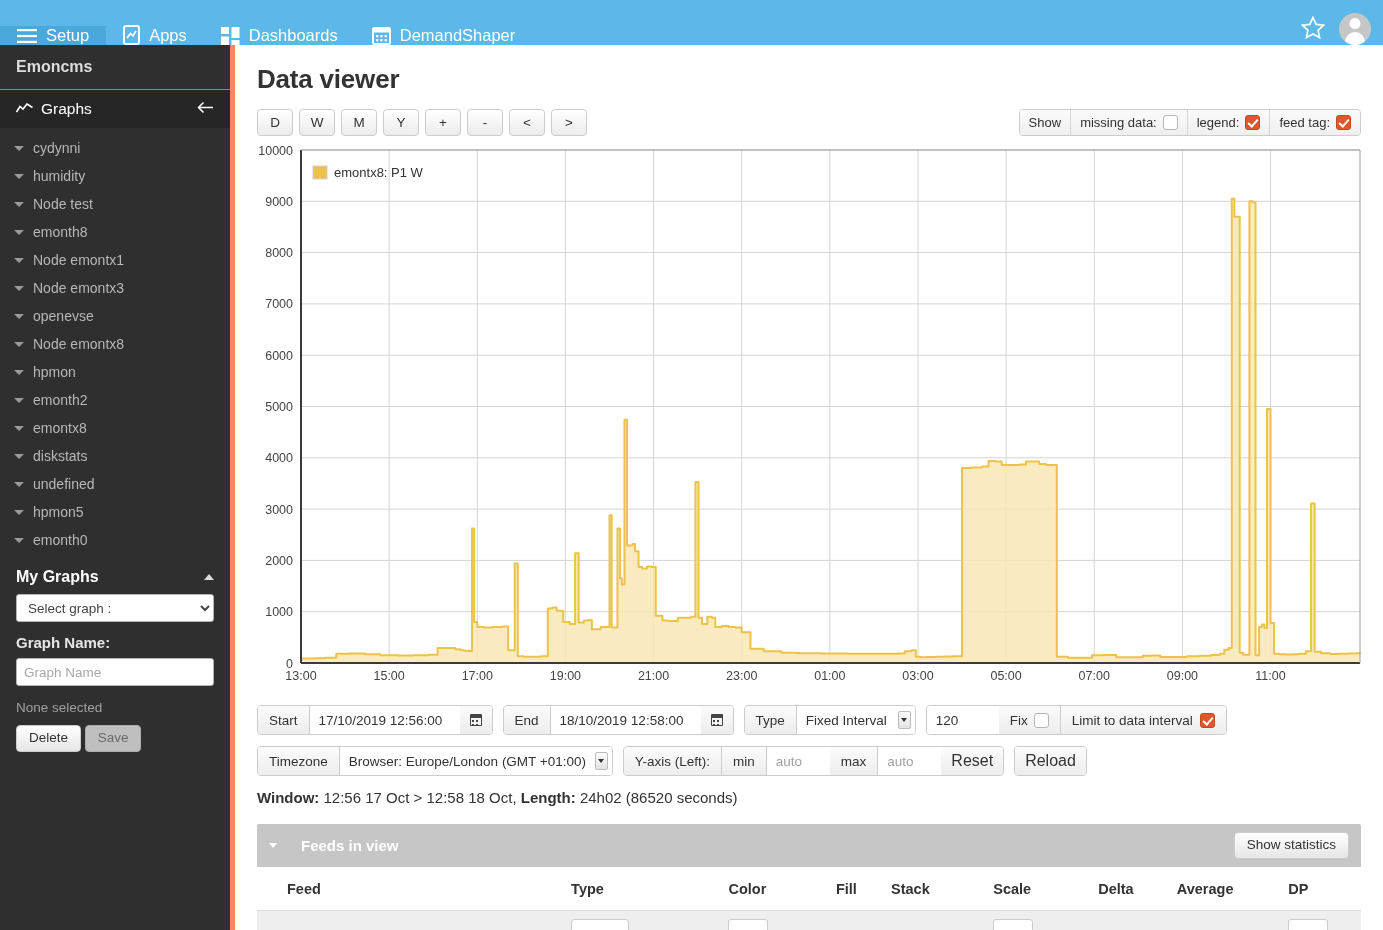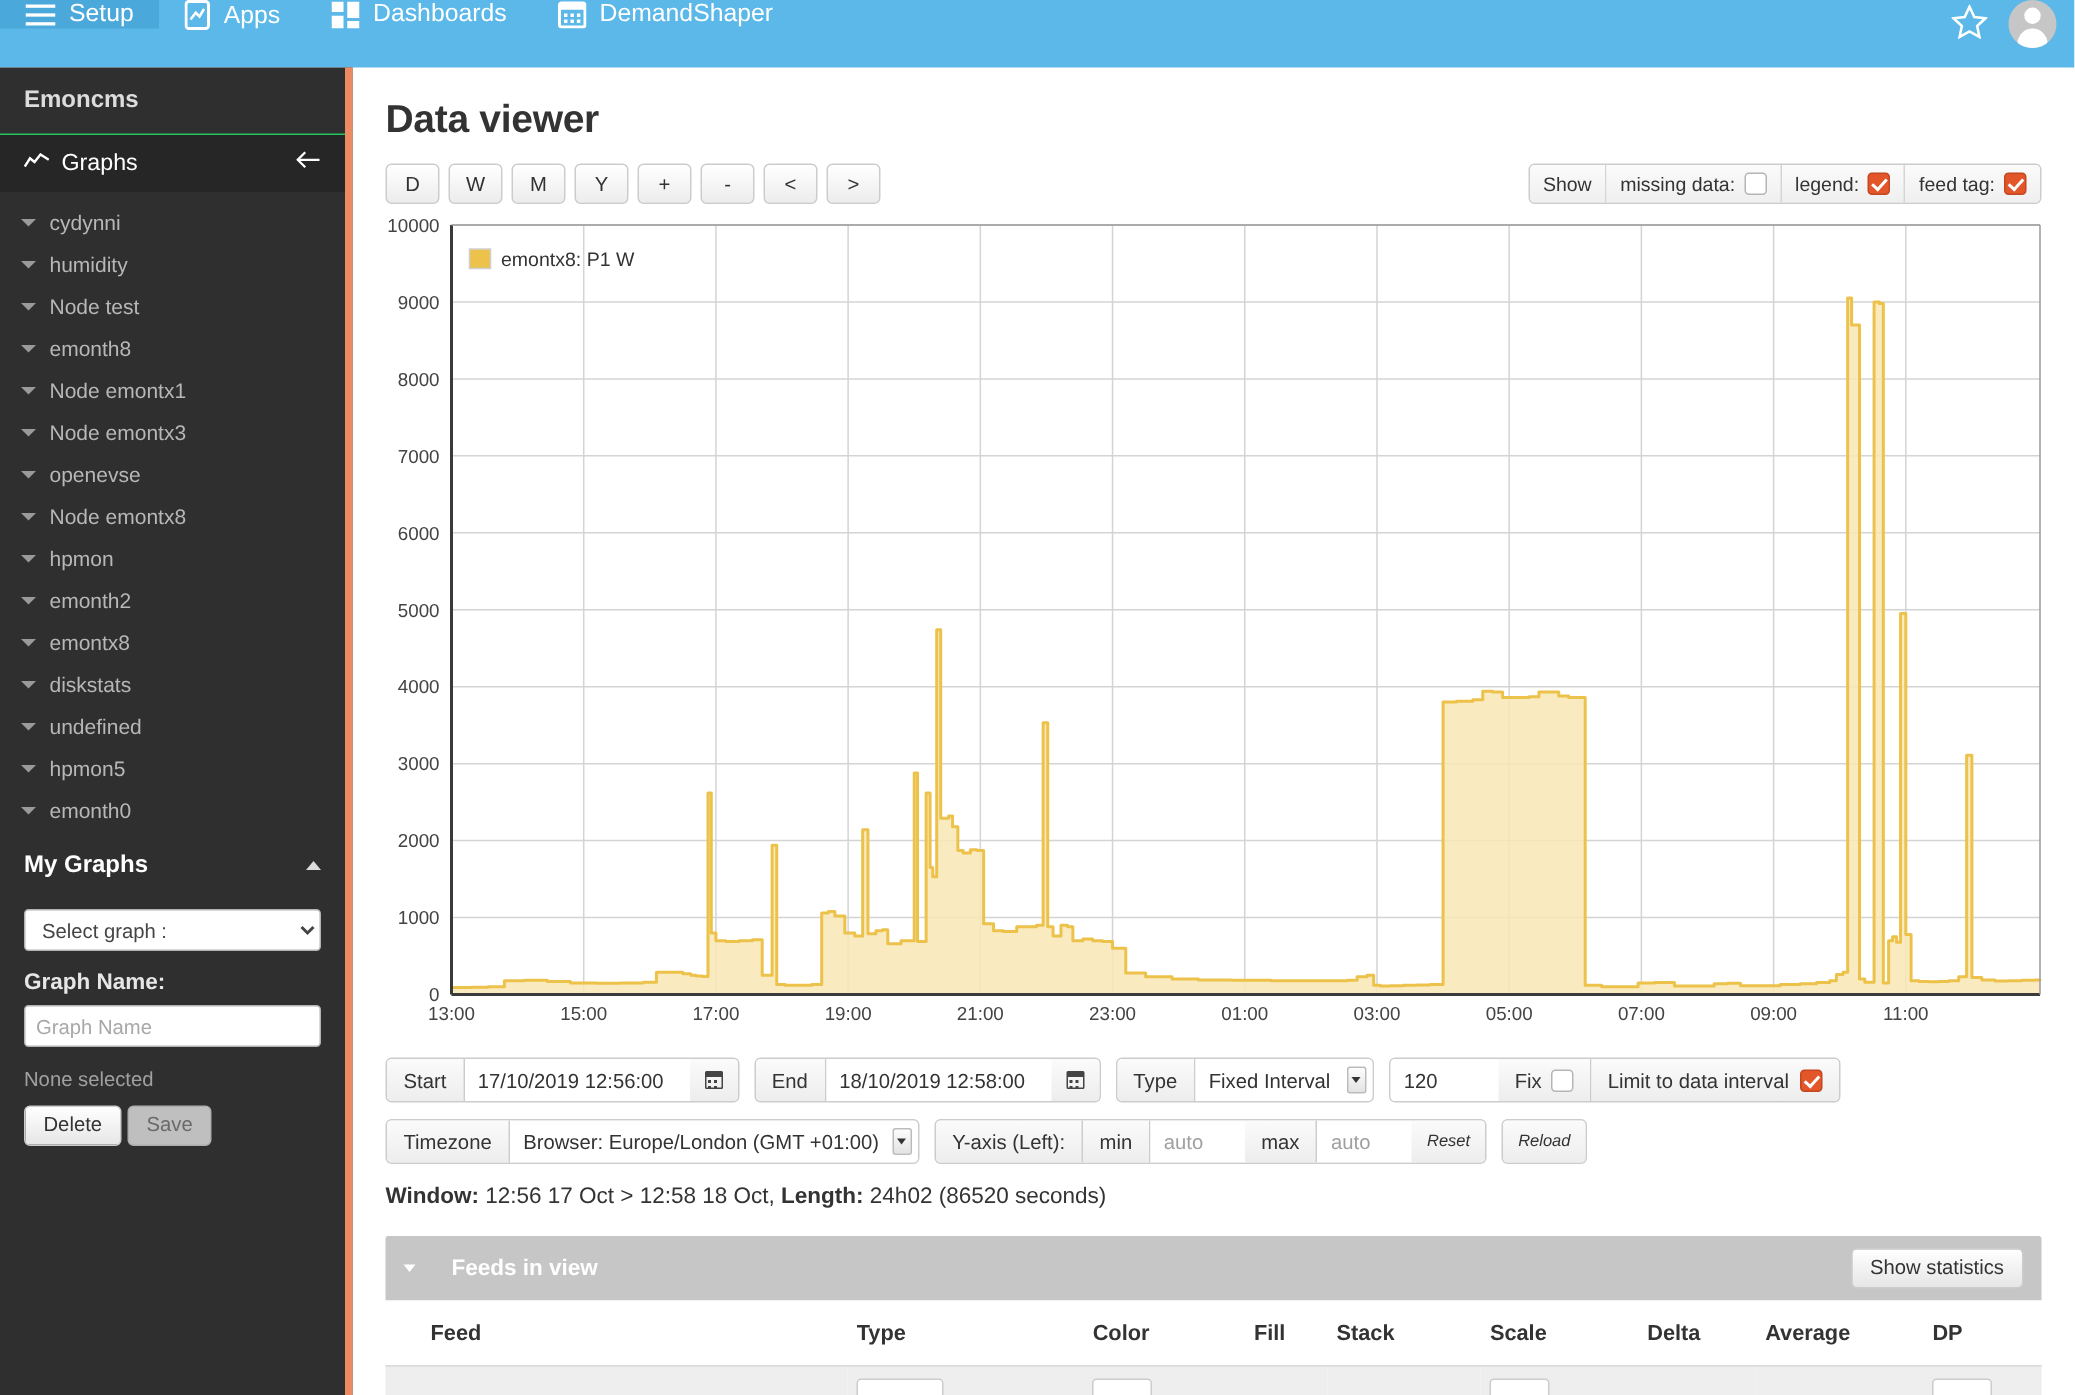--- a/index.html
+++ b/index.html
@@ -12,21 +12,21 @@
     font-family: "Liberation Sans", sans-serif;
     font-size: 13px;
     color: #333;
   }
 
   
   #topnav {
     height: 45px;
     background: #5bb8e8;
     display: flex;
-    align-items: flex-start;
+    align-items: flex-end;
     position: relative;
   }
   .nav-item {
     display: flex;
     align-items: center;
     gap: 9px;
     padding: 0 17px;
     color: #fff;
     font-size: 16.5px;
     cursor: pointer;
@@ -101,21 +101,21 @@
     width: 0; height: 0;
     border-left: 5px solid transparent;
     border-right: 5px solid transparent;
     border-bottom: 6px solid #dcdcdc;
   }
   .sb-mygraphs-head {
     display: flex; align-items: center; justify-content: space-between;
     padding: 12px 16px 8px 16px;
     font-size: 16px; font-weight: bold; color: #fff;
   }
-  .sb-body { padding: 0 16px 14px 16px; margin-top: 12px; }
+  .sb-body { padding: 0 16px 14px 16px; }
   .sb-select, .sb-input {
     width: 100%;
     height: 28px;
     border: 1px solid #b3b3b3;
     background: #fff;
     border-radius: 3px;
     font-size: 13.5px;
     padding: 3px 7px;
     color: #444;
     font-family: "Liberation Sans", sans-serif;
@@ -226,21 +226,21 @@
     padding: 0 9px;
     font-size: 13.5px; color: #333;
     background: #fff;
     font-family: "Liberation Sans", sans-serif;
   }
   .ig-input::placeholder { color: #a0a0a0; }
   .ig-btn {
     display: flex; align-items: center; justify-content: center;
     padding: 0 10px;
     background: linear-gradient(#fbfbfb, #ededed);
-    cursor: pointer; font-size: 11px; font-style: italic;
+    cursor: pointer; font-size: 16px;
   }
   .ig-select {
     border: none; outline: none;
     padding: 0 6px 0 9px;
     font-size: 13.5px; color: #333;
     background: #fff;
     font-family: "Liberation Sans", sans-serif;
     -webkit-appearance: none; appearance: none;
   }
   .sel-wrap { position: relative; display: flex; background:#fff; }

